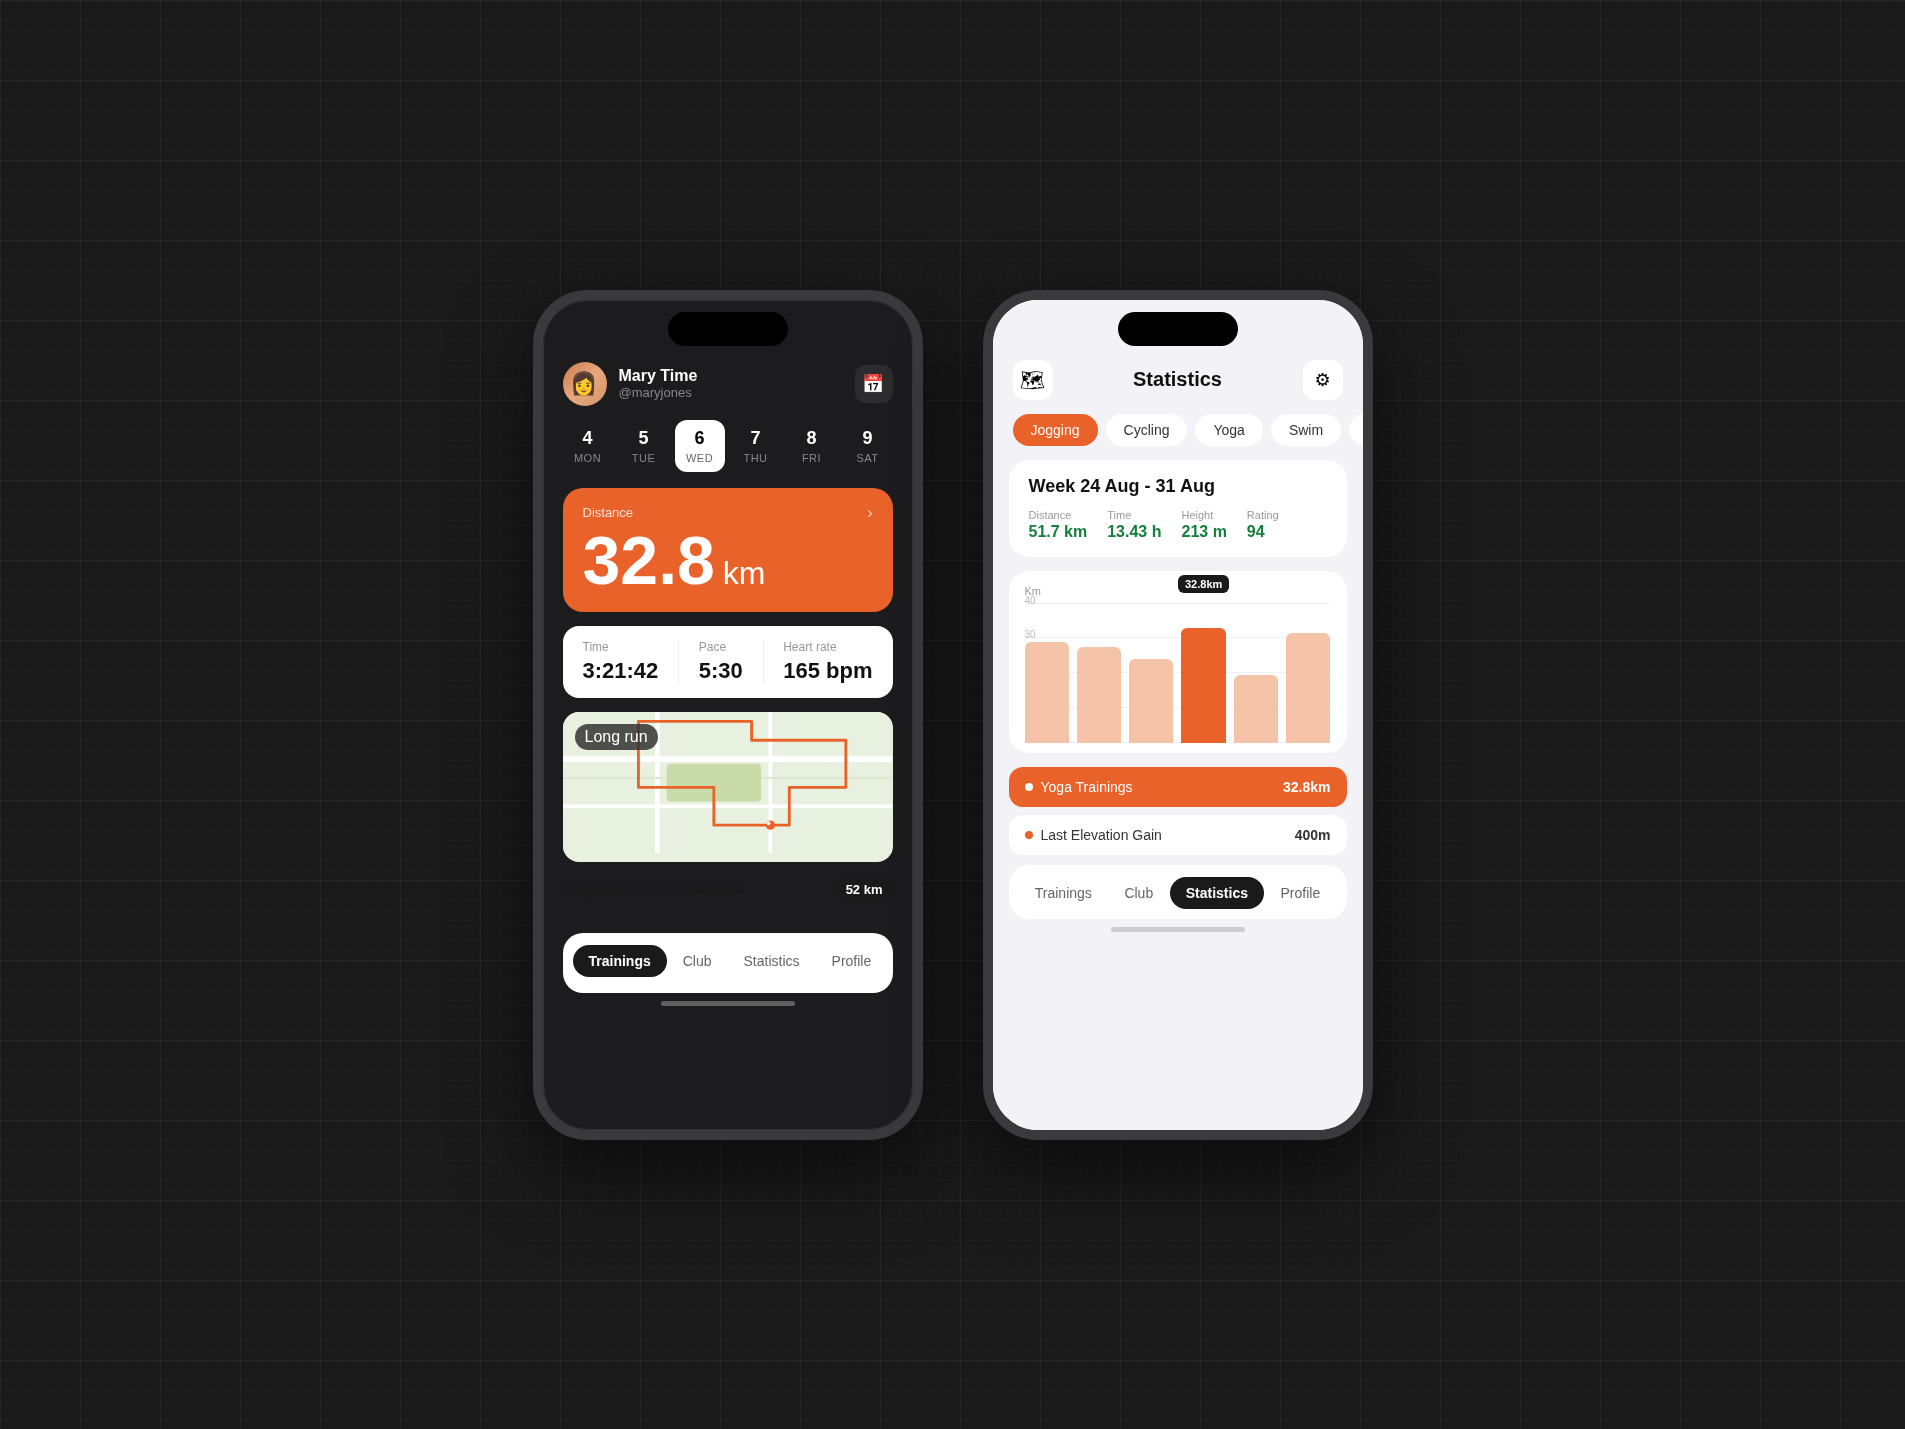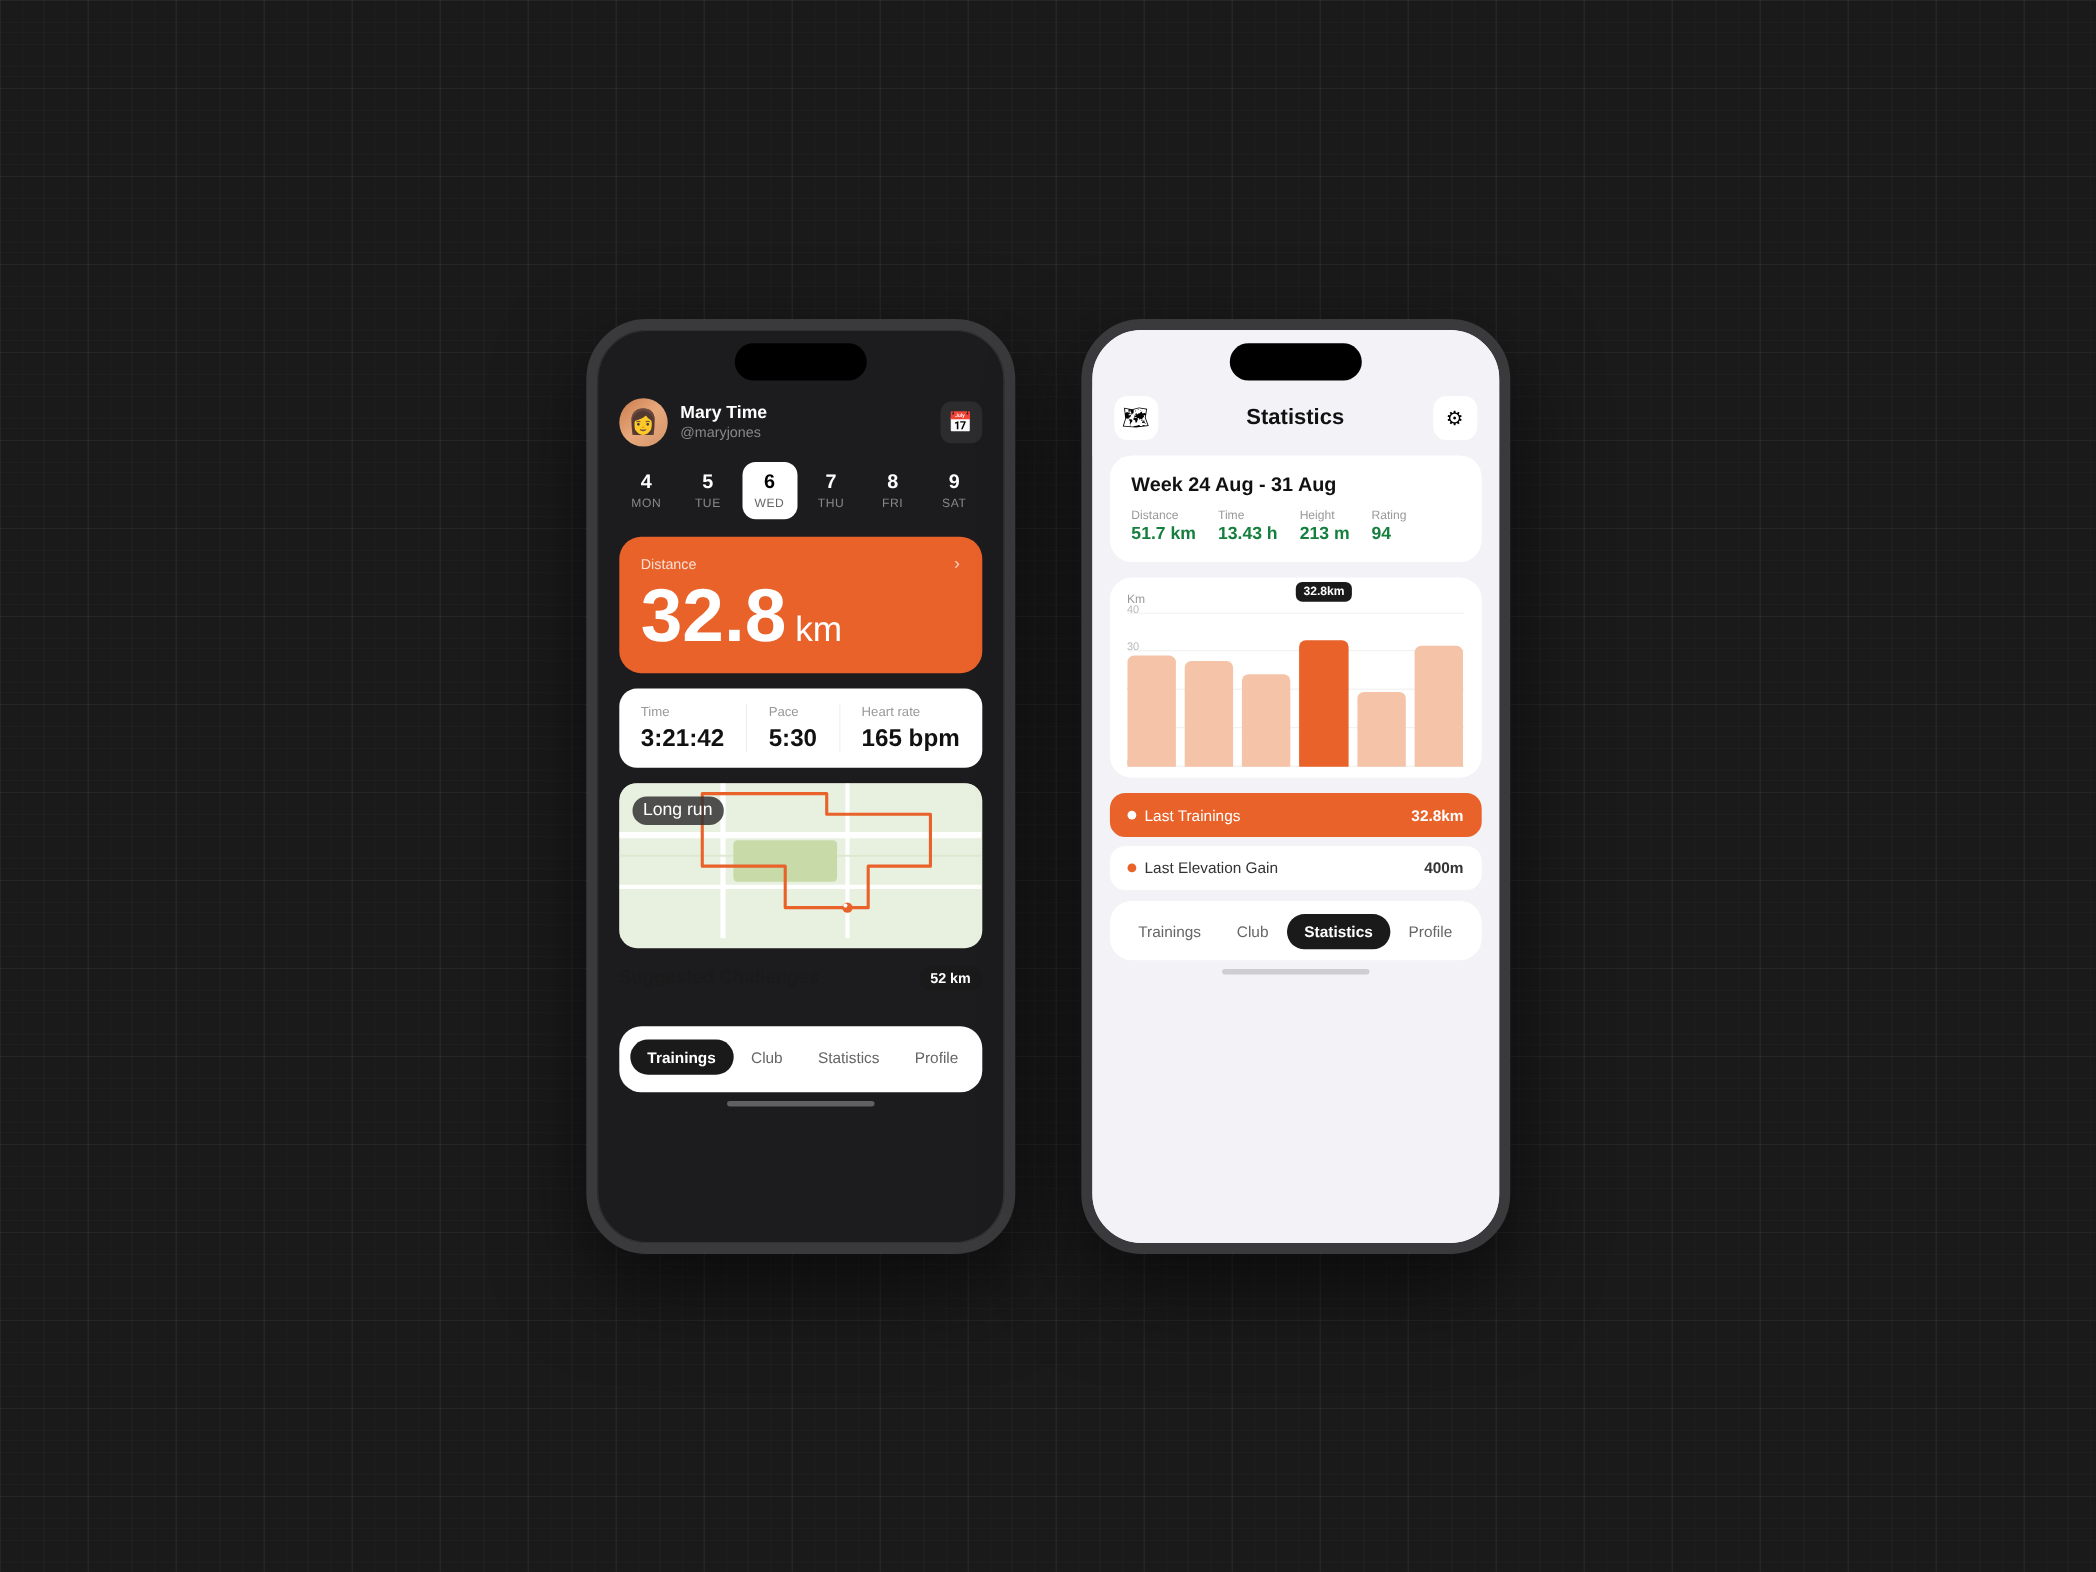--- a/index.html
+++ b/index.html
@@ -865,20 +865,27 @@
     <div class="stats-header">
       <div class="map-btn">
         <span>🗺</span>
       </div>
       <span class="stats-title">Statistics</span>
       <div class="gear-btn">
         <span>⚙</span>
       </div>
     </div>
 
+    <div class="activity-filter">
+      <div class="filter-btn active">Jogging</div>
+      <div class="filter-btn inactive">Cycling</div>
+      <div class="filter-btn inactive">Yoga</div>
+      <div class="filter-btn inactive">Swim</div>
+      <div class="filter-btn inactive">Crossfit</div>
+    </div>
 
     <div class="week-stats-card">
       <div class="week-range">Week 24 Aug - 31 Aug</div>
       <div class="week-metrics">
         <div class="metric-item">
           <span class="metric-label">Distance</span>
           <span class="metric-value">51.7 km</span>
         </div>
         <div class="metric-item">
           <span class="metric-label">Time</span>
@@ -936,21 +943,21 @@
         <div class="bar-wrap">
           <div class="bar normal" style="height: 78%"></div>
         </div>
       </div>
     </div>
 
     <div class="legend-section">
       <div class="legend-item active">
         <div class="legend-left">
           <div class="legend-dot orange"></div>
-          <span class="legend-text">Last Trainings</span>
+          <span class="legend-text">Yoga Trainings</span>
         </div>
         <span class="legend-value">32.8km</span>
       </div>
       <div class="legend-item">
         <div class="legend-left">
           <div class="legend-dot orange-dark"></div>
           <span class="legend-text">Last Elevation Gain</span>
         </div>
         <span class="legend-value">400m</span>
       </div>

